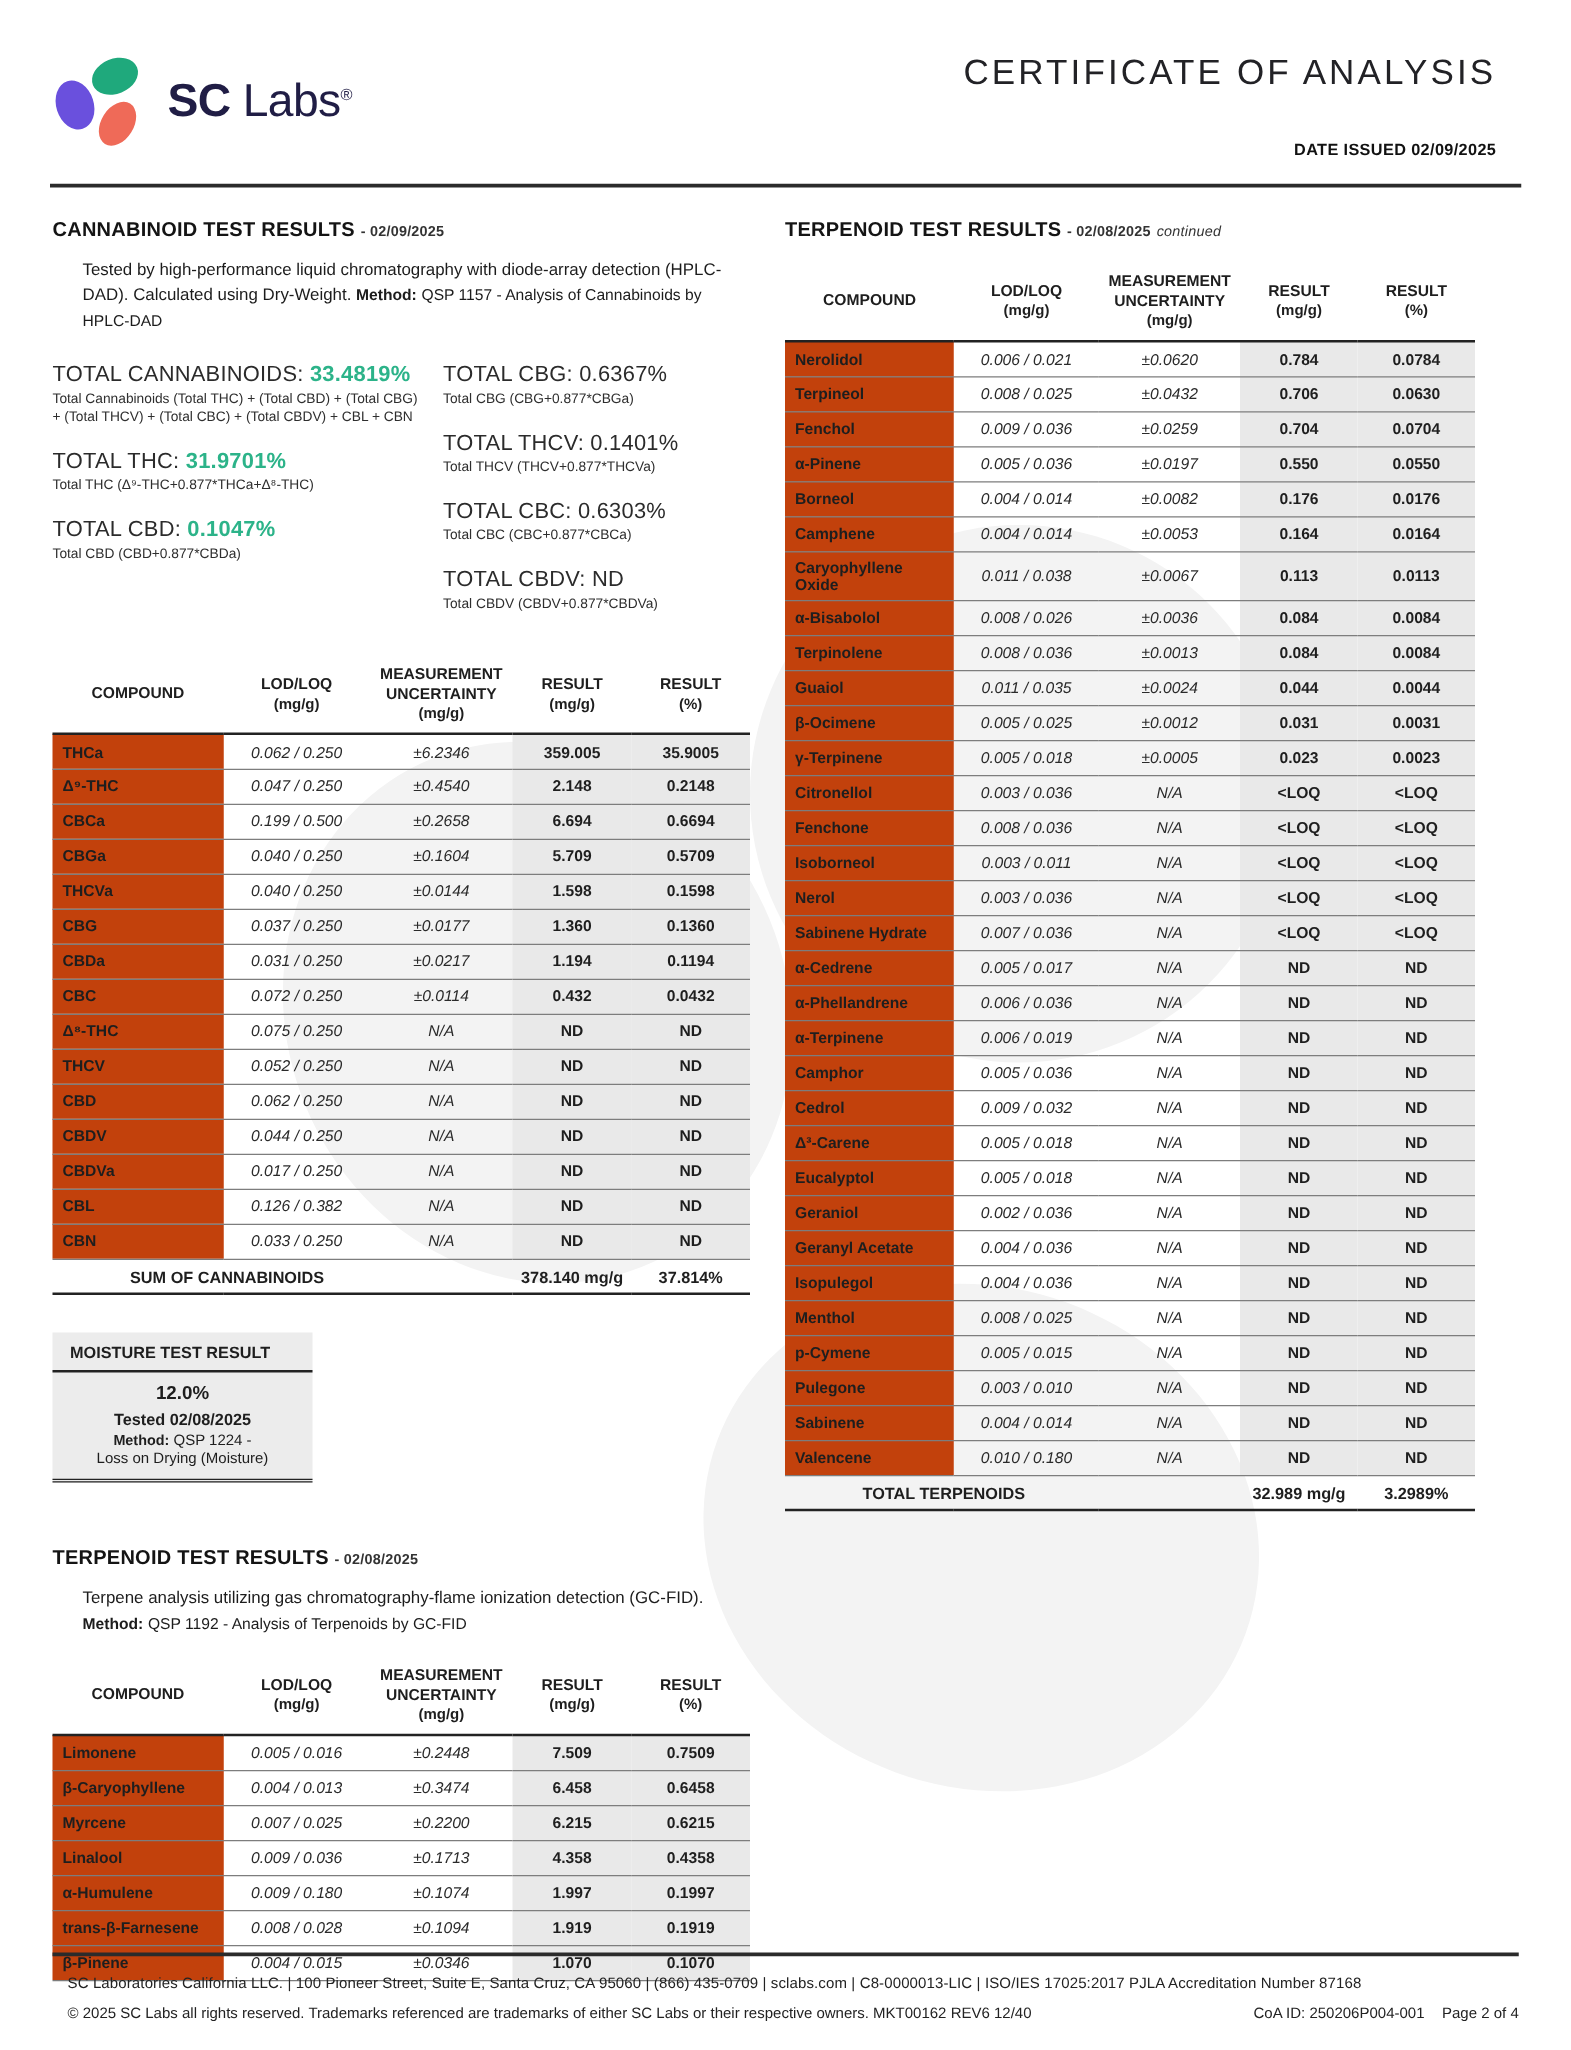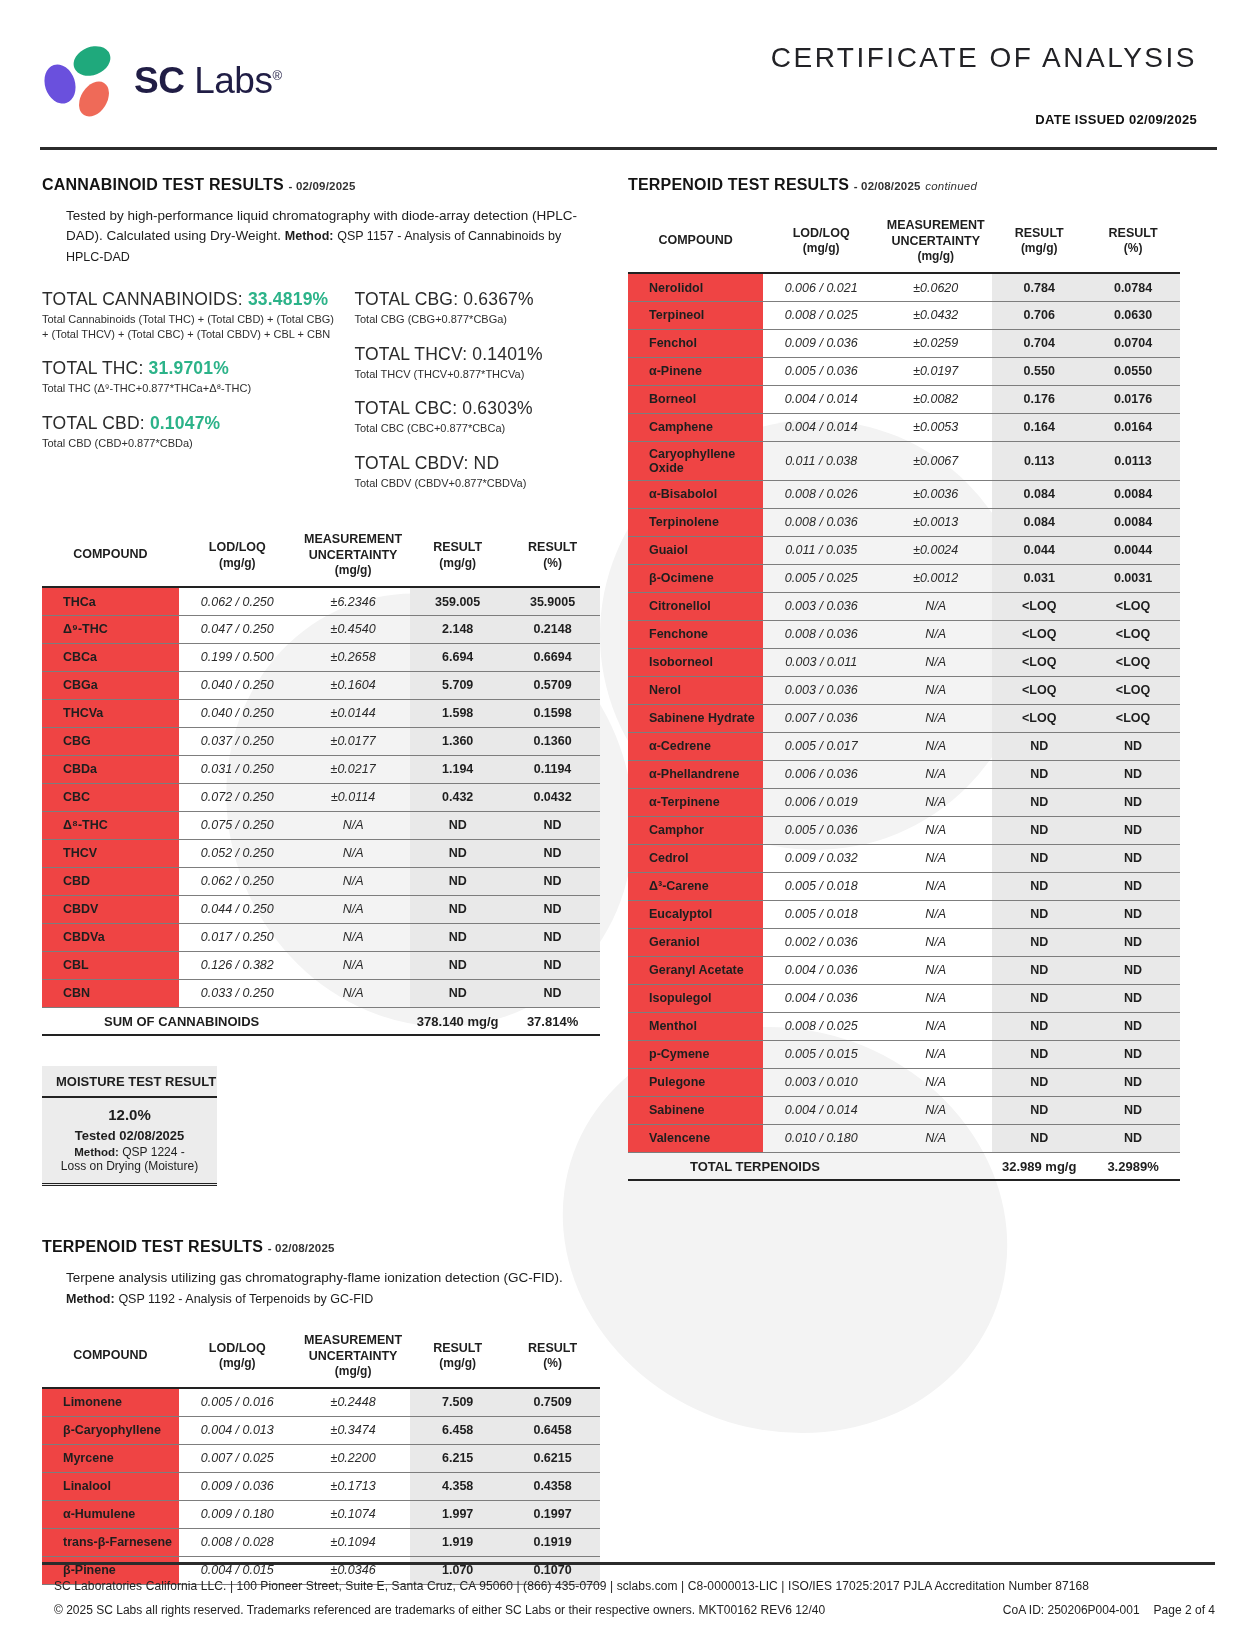--- a/index.html
+++ b/index.html
@@ -50,30 +50,30 @@
   .tvalue.green { color:#2cb389; font-weight:600; }
   .tformula { font-size:11px; color:#2e2e2e; line-height:1.35; margin-top:2px; max-width:95%; }
 
   
   table.res { border-collapse:collapse; width:100%; margin-top:18px; }
   table.res th { font-size:12.5px; font-weight:700; text-align:center; padding:6px 2px 8px; line-height:1.25; vertical-align:middle; }
   table.res th .unit { display:block; font-size:12px; }
   table.res thead tr { border-bottom:2.5px solid #222; }
   table.res td { font-size:12.5px; padding:5px 6px; text-align:center; vertical-align:middle; }
   table.res tbody tr { border-bottom:1.2px solid #7d7d7d; height:28px; }
-  table.res td.c0 { text-align:left; font-weight:700; background:#ef4444; padding-left:21px; }
+  table.res td.c0 { text-align:left; font-weight:700; background:#c2410c; padding-left:8px; }
   table.res td.c1, table.res td.c2 { font-style:italic; color:#2a2a2a; }
   table.res td.c3, table.res td.c4 { font-weight:700; background:#e9e9e9; }
   tr.sum-row { border-top:1px solid #222; border-bottom:2.5px solid #222 !important; height:32px; }
   tr.sum-row td { font-weight:700; font-size:13px; }
   tr.sum-row td.sum-label { text-align:left; padding-left:62px; }
   col.cc0 { width:24.5%; } col.cc1 { width:21%; } col.cc2 { width:20.5%; } col.cc3 { width:17%; } col.cc4 { width:17%; }
 
   
-  .moist { width:175px; margin-top:30px; background:#ececec; border-bottom:3px double #222; }
+  .moist { width:208px; margin-top:30px; background:#ececec; border-bottom:3px double #222; }
   .moist-title { font-size:13px; font-weight:700; padding:8px 0 7px 14px; }
   .moist-rule { border-top:2px solid #222; }
   .moist-body { text-align:center; padding:8px 6px 10px; }
   .moist-val { font-size:15px; font-weight:700; }
   .moist-tested { font-size:13px; margin-top:5px;font-weight:bold; }
   .moist-method { font-size:12px; margin-top:2px; }
   .moist-method b { font-size:11.5px; }
 
   .terp-head { margin-top:52px; }
 
@@ -461,20 +461,27 @@
                 <td class="c4">0.0044</td>
               </tr>
               <tr>
                 <td class="c0">β-Ocimene</td>
                 <td class="c1">0.005 / 0.025</td>
                 <td class="c2">±0.0012</td>
                 <td class="c3">0.031</td>
                 <td class="c4">0.0031</td>
               </tr>
               <tr>
+                <td class="c0">γ-Terpinene</td>
+                <td class="c1">0.005 / 0.018</td>
+                <td class="c2">±0.0005</td>
+                <td class="c3">0.023</td>
+                <td class="c4">0.0023</td>
+              </tr>
+              <tr>
                 <td class="c0">Citronellol</td>
                 <td class="c1">0.003 / 0.036</td>
                 <td class="c2">N/A</td>
                 <td class="c3">&lt;LOQ</td>
                 <td class="c4">&lt;LOQ</td>
               </tr>
               <tr>
                 <td class="c0">Fenchone</td>
                 <td class="c1">0.008 / 0.036</td>
                 <td class="c2">N/A</td>

